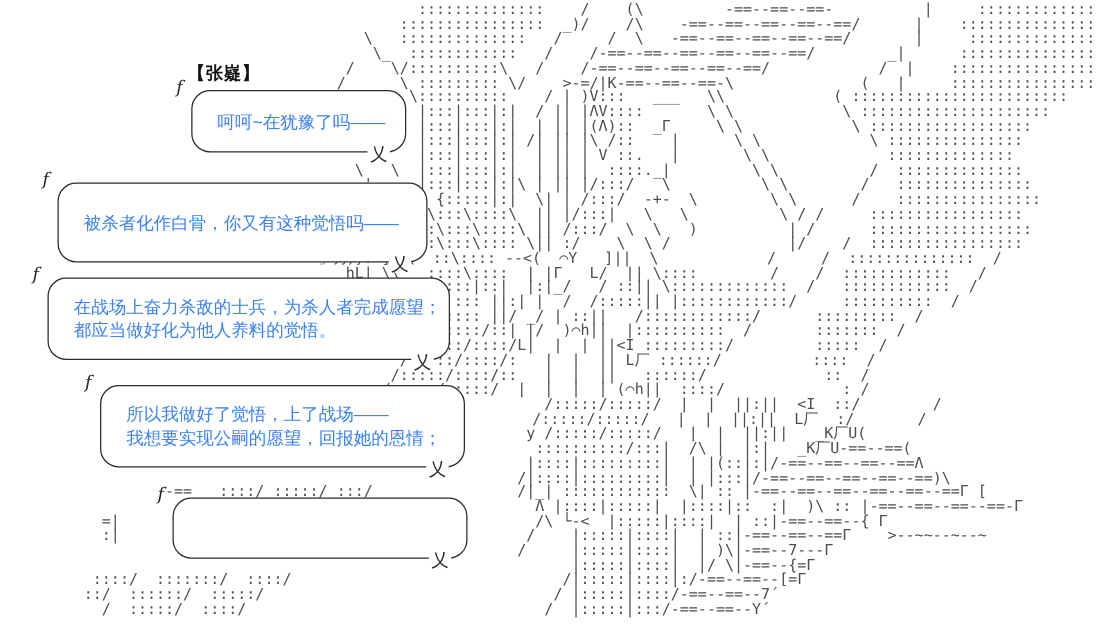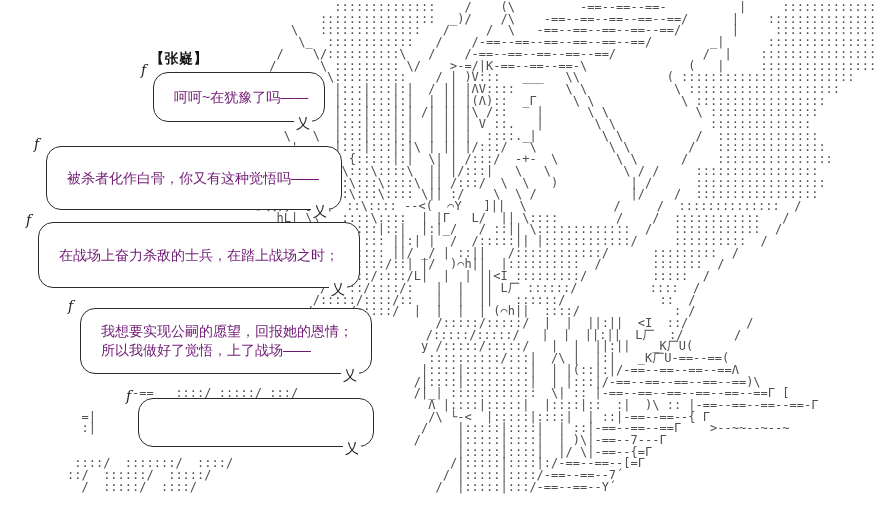--- a/index.html
+++ b/index.html
@@ -25,21 +25,21 @@
   .bubble{
     position:absolute;z-index:2;
     background:#ffffff;
     border:1.4px solid #2b2b2b;
     border-radius:15px;
     box-sizing:border-box;
     display:flex;flex-direction:column;justify-content:center;
     padding:3px 10px 3px 20px;
   }
   .bubble .line{
-    font-size:14px;line-height:19px;color:#701a75;
+    font-size:14px;line-height:19px;color:#3b82f6;
     white-space:nowrap;
   }
   .bubble .corner-glyph{
     position:absolute;top:-10px;left:-13px;
     font-family:"DejaVu Serif",serif;font-style:italic;
     font-size:14px;color:#222;line-height:14px;
   }
   .bubble .tail-glyph{
     position:absolute;bottom:-9px;right:12px;
     font-size:14px;line-height:13px;color:#222;
@@ -108,28 +108,29 @@
   </div>
 
   <div class="bubble" id="b2">
     <span class="corner-glyph">f</span>
     <div class="line">被杀者化作白骨，你又有这种觉悟吗——</div>
     <span class="tail-glyph">乂</span>
   </div>
 
   <div class="bubble" id="b3">
     <span class="corner-glyph">f</span>
-    <div class="line">在战场上奋力杀敌的士兵，在踏上战场之时；</div>
+    <div class="line">在战场上奋力杀敌的士兵，为杀人者完成愿望；</div>
+    <div class="line">都应当做好化为他人养料的觉悟。</div>
     <span class="tail-glyph">乂</span>
   </div>
 
   <div class="bubble" id="b4">
     <span class="corner-glyph">f</span>
+    <div class="line">所以我做好了觉悟，上了战场——</div>
     <div class="line">我想要实现公嗣的愿望，回报她的恩情；</div>
-    <div class="line">所以我做好了觉悟，上了战场——</div>
     <span class="tail-glyph">乂</span>
   </div>
 
   <div class="bubble" id="b5">
     <span class="corner-glyph">f</span>
     <span class="tail-glyph">乂</span>
   </div>
 
 </div>
 

